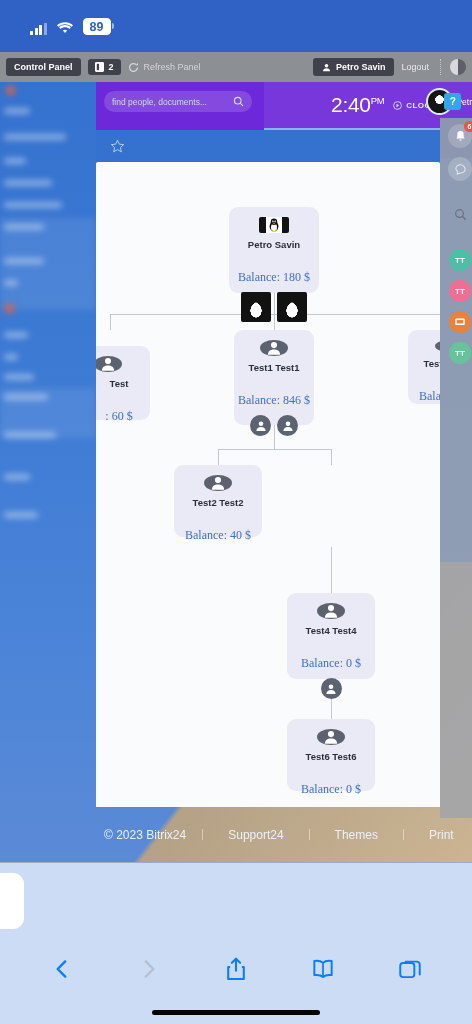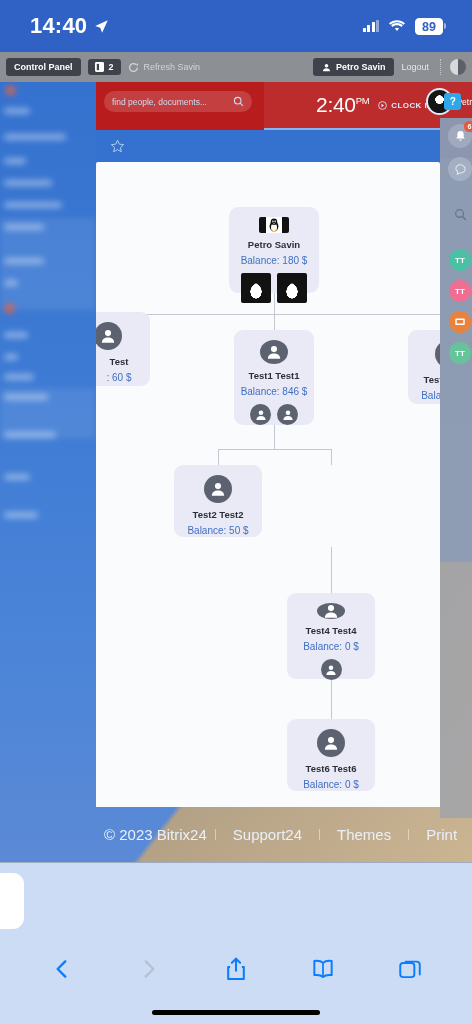--- a/index.html
+++ b/index.html
@@ -12,21 +12,21 @@
   #root { position: relative; width: 472px; height: 1024px; overflow: hidden; }
 
   
   .statusbar {
     position: absolute; left: 0; top: 0; width: 472px; height: 52px;
     background: #2f62c4;
     display: flex; align-items: center; justify-content: space-between;
     padding: 0 26px 0 30px; color: #fff;
   }
   .sb-time { font-size: 22px; font-weight: bold; letter-spacing: .2px; display:flex; align-items:center; gap:7px;}
-  .sb-right { display: flex; align-items: center; gap: 9px; }
+  .sb-right { display: flex; align-items: flex-end; gap: 9px; }
   .cellular { display: flex; align-items: flex-end; gap: 1.5px; height: 12px; }
   .cellular i { display:block; width: 3px; background: #fff; border-radius: .5px; }
   .cellular i:nth-child(1){height:4px}
   .cellular i:nth-child(2){height:7px}
   .cellular i:nth-child(3){height:10px}
   .cellular i:nth-child(4){height:12px; opacity:.45}
   .battery {
     border: 1.5px solid #fff; border-radius: 4px; padding: 0 4px;
     font-size: 12.5px; font-weight: bold; color: #2f62c4; background:#fff;
     line-height: 16px; height: 17px; min-width: 28px; text-align:center;
@@ -70,36 +70,36 @@
   .bg-block { position:absolute; left:0; width:96px; background: rgba(255,255,255,.09); }
   .bg-dot { position:absolute; width:9px;height:9px;border-radius:50%; background:#e8613c; }
   .bg-diag {
     position:absolute; right:0; bottom:0; width: 472px; height: 300px;
     background: linear-gradient(128deg, rgba(58,120,205,0) 52%, rgba(196,166,120,.85) 53%, rgba(212,184,140,.92) 100%);
   }
 
   
   .bx-header {
     position:absolute; left: 96px; top: 82px; width: 376px; height: 48px;
-    background: #b91c1c;
+    background: #6d28d9;
   }
   .bx-search {
     position:absolute; left: 8px; top: 9px; width: 148px; height: 21px;
     background: rgba(255,255,255,.16); border-radius: 11px;
     display:flex; align-items:center; padding: 0 8px; gap: 6px;
   }
   .bx-search span { font-size: 8.5px; color: #c9dcf4; white-space: nowrap; }
   .bx-search .mag { margin-left:auto; }
   .bx-clockbox {
     position:absolute; left: 168px; top: 0; width: 235px; height: 48px;
     background: rgba(255,255,255,.07);
     border-bottom: 2px solid #8ab4ee;
     display:flex; align-items:center; gap: 9px; padding-left: 52px;
   }
-  .bx-time { font-size: 21px; color:#fff; font-weight: 300; letter-spacing:-.3px; }
+  .bx-time { font-size: 21px; color:#fff; font-weight: 300; letter-spacing:-.3px;margin-left:15px; }
   .bx-time sup { font-size: 9.5px; vertical-align: super; font-weight:400;}
   .bx-clockin { display:flex; align-items:center; gap:4px; color:#dfeaf9; font-size: 8px; font-weight:bold; letter-spacing:.4px;}
   .bx-avatar-wrap { position:absolute; right: 0px; top: 6px; display:flex; align-items:center; gap:3px; }
   .bx-avatar {
     width:27px;height:27px;border-radius:50%;
     background: radial-gradient(circle at 50% 42%, #fff 0 24%, #151515 25% 100%);
     border:2px solid #dfeaf9; overflow:hidden; position:relative;
   }
   .bx-help-badge {
     position:absolute; left: 18px; top: 5px; width:17px;height:17px;border-radius:3px;
@@ -124,21 +124,21 @@
     position:absolute; background: #e9eaf5; border-radius: 9px;
     display:flex; flex-direction:column; align-items:center;
     padding-top: 10px;
   }
   .node-ava {
     width: 28px; height: 28px; border-radius:50%; background:#5c6270;
     display:flex;align-items:center;justify-content:center;
   }
   .node-ava svg { width: 16px; height: 16px; fill:#fff; }
   .node-name { font-size: 9.5px; font-weight: bold; color:#2b2f38; margin-top: 6px; white-space:nowrap;}
-  .node-bal { font-size: 10px; color:#3f6fc4; margin-top: 5px; white-space:nowrap;}
+  .node-bal { font-size: 12px; color:#3f6fc4; margin-top: 20px; white-space:nowrap;font-family:Liberation Serif, serif;}
   .node-sub { display:flex; gap: 6px; margin-top: 7px; }
   .node-sub .node-ava { width: 21px; height: 21px; }
   .node-sub .node-ava svg { width: 12px; height: 12px; }
 
   .node.tux .node-ava {
     background:#fff; border-radius:2px; width:30px;height:30px;
     background-image: radial-gradient(ellipse at 50% 62%, #ffffff 0 26%, #121212 27% 100%);
   }
   .tux-img { width:30px;height:30px; display:block; }
 
@@ -164,22 +164,22 @@
     background:#e8563c; color:#fff; font-size:7px; font-weight:bold;
     display:flex;align-items:center;justify-content:center;
   }
   .rd-chat { background: rgba(255,255,255,.2); }
   .rd-av { width:22px;height:22px;border-radius:50%; color:#fff; font-size:8px; font-weight:bold;
            display:flex;align-items:center;justify-content:center; }
 
   
   .bx-footer {
     position:absolute; left: 96px; top: 807px; width: 376px; height: 55px;
-    display:flex; align-items:center; gap:8px; padding-left: 6px;
-    color:#eaf0fa; font-size: 15px;
+    display:flex; align-items:center; gap:16px; padding-left: 6px;
+    color:#eaf0fa; font-size: 12px;
   }
   .bx-footer a { color:#eaf0fa; text-decoration:none; padding: 0 9px; }
   .bx-footer .sep { width:1px; height:11px; background:rgba(255,255,255,.45); }
   .bx-footer .first { padding-left: 2px; }
 
   
   .safari {
     position:absolute; left:0; top: 862px; width: 472px; height: 162px;
     background: #ccdcf5;
     border-top: .5px solid rgba(0,0,0,.22);
@@ -209,26 +209,20 @@
     position:absolute; left:50%; transform:translateX(-50%); bottom: 9px;
     width: 168px; height: 5px; border-radius: 3px; background:#000;
   }
 </style>
 </head>
 <body>
 
 <div id="root">
 
   <div class="statusbar">
-    <div class="sb-time">
-      <span>14:40</span>
-      <svg width="15" height="15" viewBox="0 0 24 24">
-          <path fill="#fff" d="M22 2L2 11l8 3 3 8z"></path>
-        </svg>
-    </div>
     <div class="sb-right">
       <span class="cellular">
           <i></i>
           <i></i>
           <i></i>
           <i></i>
         </span>
       <svg width="18" height="14" viewBox="0 0 20 14">
         <path fill="#fff" d="M10 12.6l2.3-2.8c-1.3-1.1-3.3-1.1-4.6 0L10 12.6z"></path>
         <path fill="#fff" d="M10 6.2c1.9 0 3.7.7 5 1.9l1.5-1.8C14.8 4.7 12.5 3.8 10 3.8S5.2 4.7 3.5 6.3L5 8.1c1.3-1.2 3.1-1.9 5-1.9z"></path>
@@ -248,21 +242,21 @@
           <rect x="0" y="0" width="10" height="11" rx="1.5" fill="#fff"></rect>
           <rect x="2" y="2" width="2.5" height="7" fill="#3f424a"></rect>
         </svg>
       <span>2</span>
     </div>
     <div class="ab-refresh">
       <svg width="11" height="11" viewBox="0 0 14 14">
           <path fill="none" stroke="#d3d5d9" stroke-width="1.6" d="M12 7a5 5 0 1 1-1.6-3.7"></path>
           <path fill="#d3d5d9" d="M12.6 1.2l.3 3.3-3.3-.4z"></path>
         </svg>
-      <span>Refresh Savin</span>
+      <span>Refresh Panel</span>
     </div>
     <div class="ab-spacer"></div>
     <div class="ab-user">
       <svg width="9" height="9" viewBox="0 0 12 12">
           <circle cx="6" cy="3.6" r="2.4" fill="#fff"></circle>
           <path d="M1.3 11c0-2.6 2.1-4 4.7-4s4.7 1.4 4.7 4z" fill="#fff"></path>
         </svg>
       <span>Petro Savin</span>
     </div>
     <div class="ab-logout">Logout</div>
@@ -368,21 +362,21 @@
           </div>
         <div class="node-ava">
             <svg viewBox="0 0 12 12">
               <circle cx="6" cy="3.8" r="2.3" fill="#fff"></circle>
               <path d="M1.4 11c0-2.5 2-3.9 4.6-3.9s4.6 1.4 4.6 3.9z" fill="#fff"></path>
             </svg>
           </div>
       </div>
     </div>
 
-    <div class="node" style="left:-30px; top:150px; width:84px; height:74px;">
+    <div class="node" style="left:-30px; top:184px; width:84px; height:74px;">
       <div class="node-ava">
           <svg viewBox="0 0 12 12">
             <circle cx="6" cy="3.8" r="2.3" fill="#fff"></circle>
             <path d="M1.4 11c0-2.5 2-3.9 4.6-3.9s4.6 1.4 4.6 3.9z" fill="#fff"></path>
           </svg>
         </div>
       <div class="node-name" style="margin-left:22px;">Test</div>
       <div class="node-bal" style="margin-left:22px;">: 60 $</div>
     </div>
 
@@ -418,21 +412,21 @@
     </div>
 
     <div class="node" style="left:78px; top:303px; width:88px; height:72px;">
       <div class="node-ava">
           <svg viewBox="0 0 12 12">
             <circle cx="6" cy="3.8" r="2.3" fill="#fff"></circle>
             <path d="M1.4 11c0-2.5 2-3.9 4.6-3.9s4.6 1.4 4.6 3.9z" fill="#fff"></path>
           </svg>
         </div>
       <div class="node-name">Test2 Test2</div>
-      <div class="node-bal">Balance: 50 $</div>
+      <div class="node-bal">Balance: 40 $</div>
     </div>
 
 
     <div class="node" style="left:191px; top:431px; width:88px; height:86px;">
       <div class="node-ava">
           <svg viewBox="0 0 12 12">
             <circle cx="6" cy="3.8" r="2.3" fill="#fff"></circle>
             <path d="M1.4 11c0-2.5 2-3.9 4.6-3.9s4.6 1.4 4.6 3.9z" fill="#fff"></path>
           </svg>
         </div>

